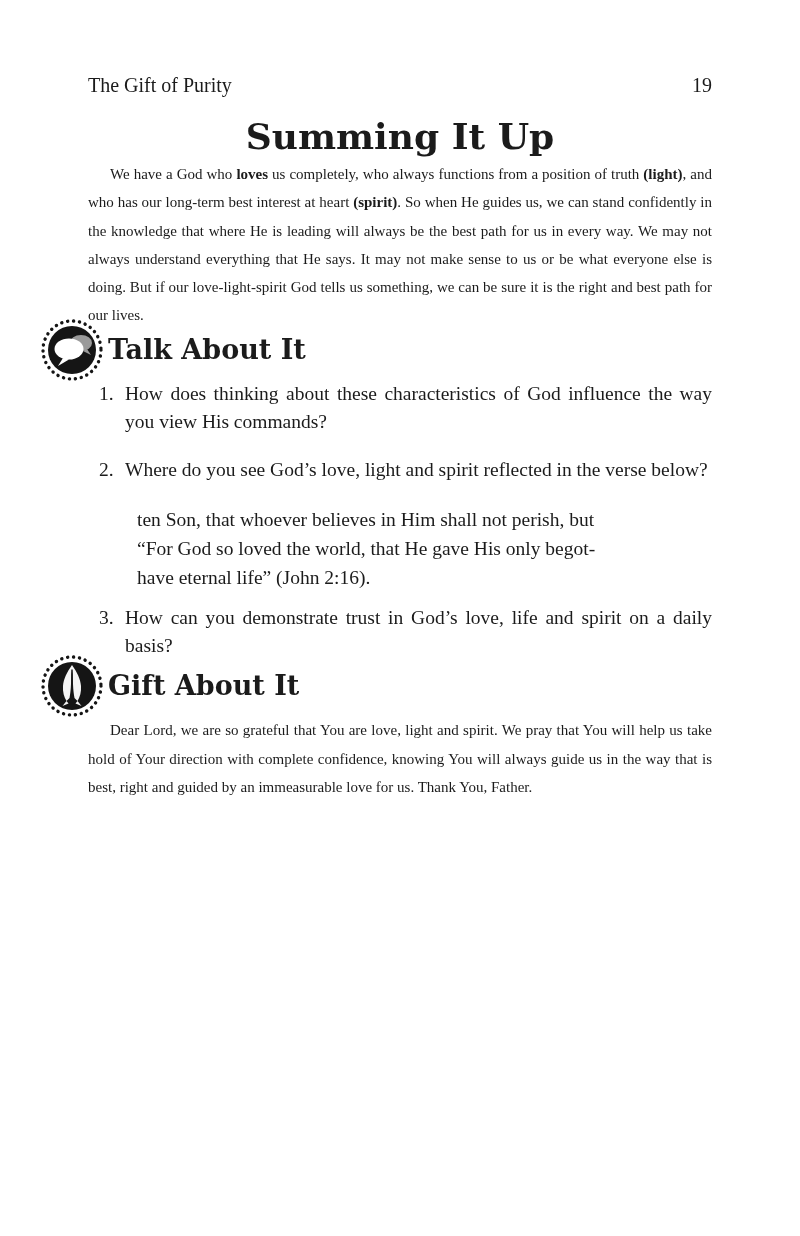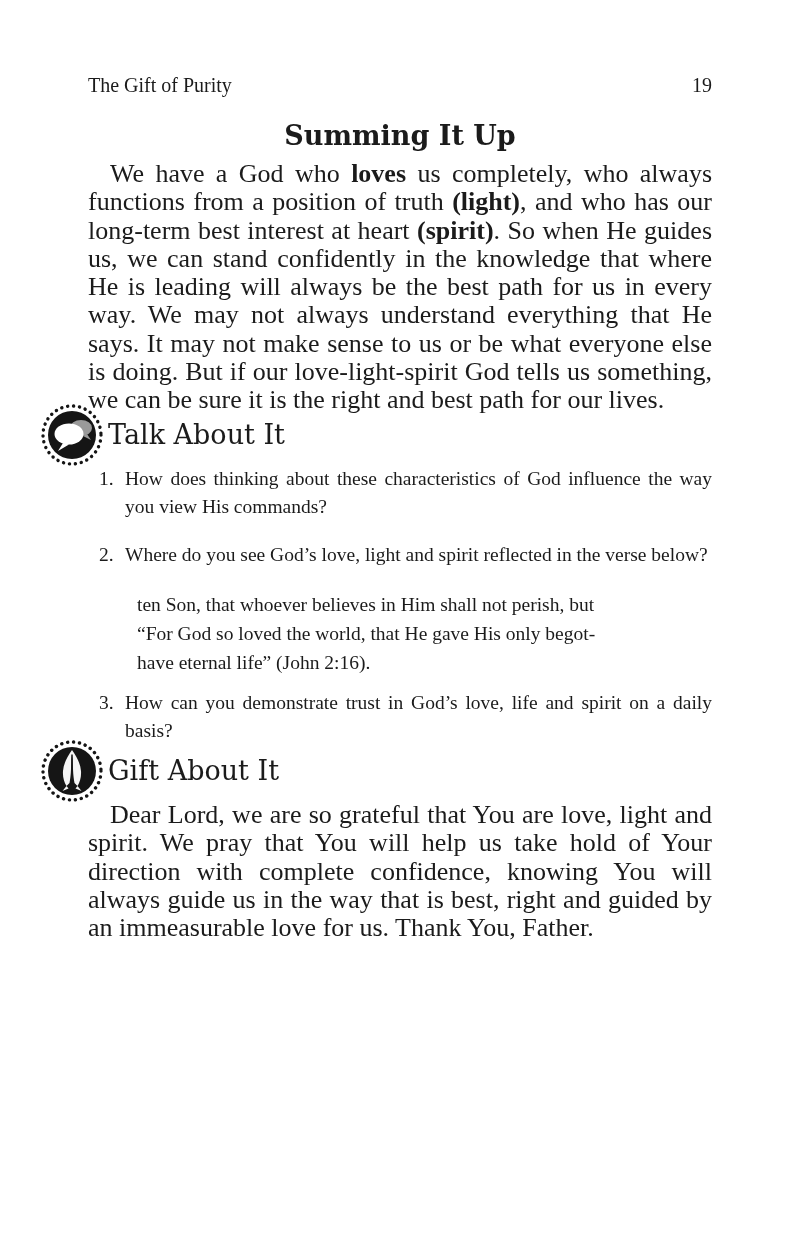--- a/index.html
+++ b/index.html
@@ -22,29 +22,29 @@
     justify-content: space-between;
     align-items: baseline;
     font-size: 20px;
     line-height: 22px;
   }
 
   
   .chapter-title {
     font-family: "DejaVu Serif", serif;
     font-weight: bold;
-    font-size: 27px;
+    font-size: 36px;
     line-height: 36px;
     text-align: center;
     margin: 22px 0 6px 0;
   }
 
   
   .body-text {
-    font-size: 26px;
+    font-size: 15px;
     line-height: 28.3px;
     text-align: justify;
     margin: 0;
   }
   .indent { text-indent: 22px; }
   .b { font-weight: bold; }
 
   
   .section-heading {
     position: relative;
@@ -53,21 +53,21 @@
   }
   .section-heading .badge-icon {
     position: absolute;
     left: -48px;
     top: -10px;
     width: 64px;
     height: 64px;
   }
   .section-heading h2 {
     font-family: "DejaVu Serif", serif;
-    font-weight: normal;
+    font-weight: bold;
     font-size: 27px;
     line-height: 44px;
     margin: 0 0 0 20px;
   }
   .pray-heading { margin-top: 4px; }
 
   
   .question {
     display: flex;
     margin: 2px 0 20px 0;

